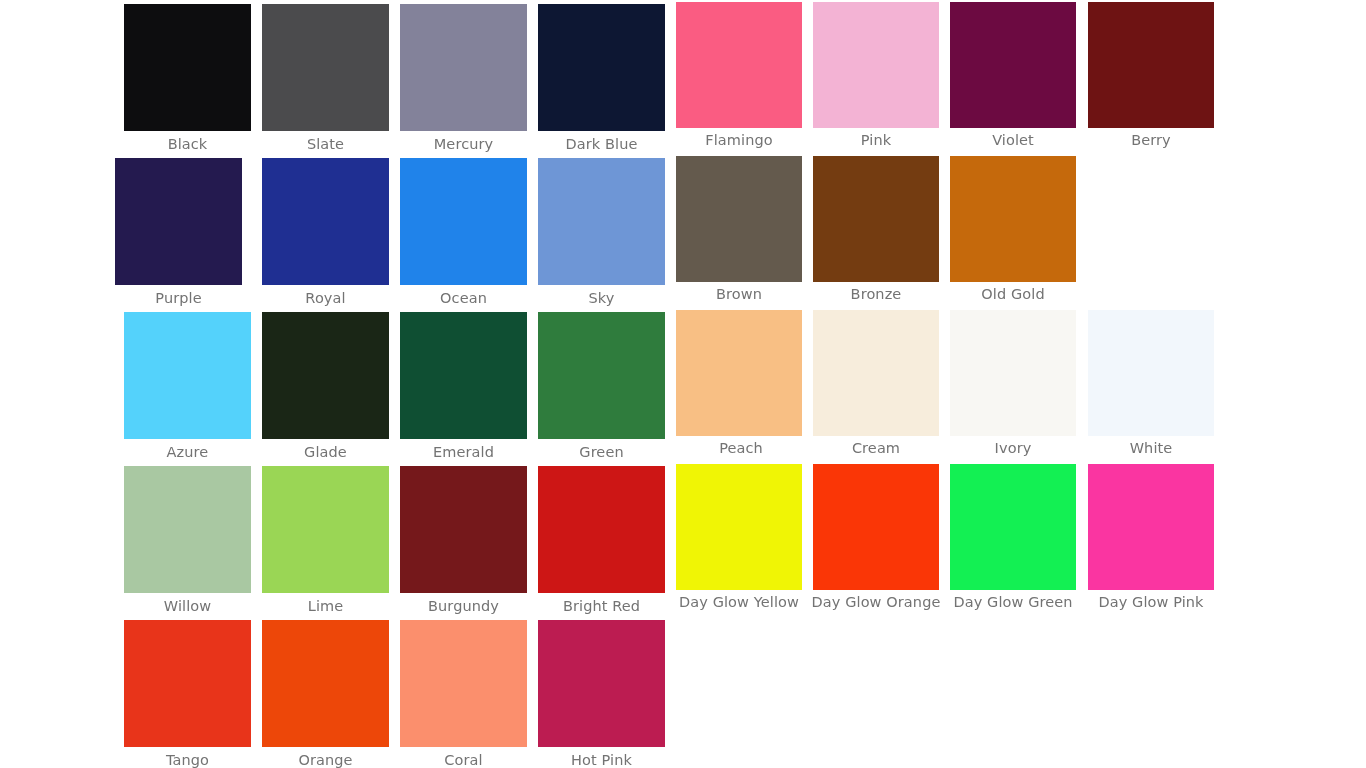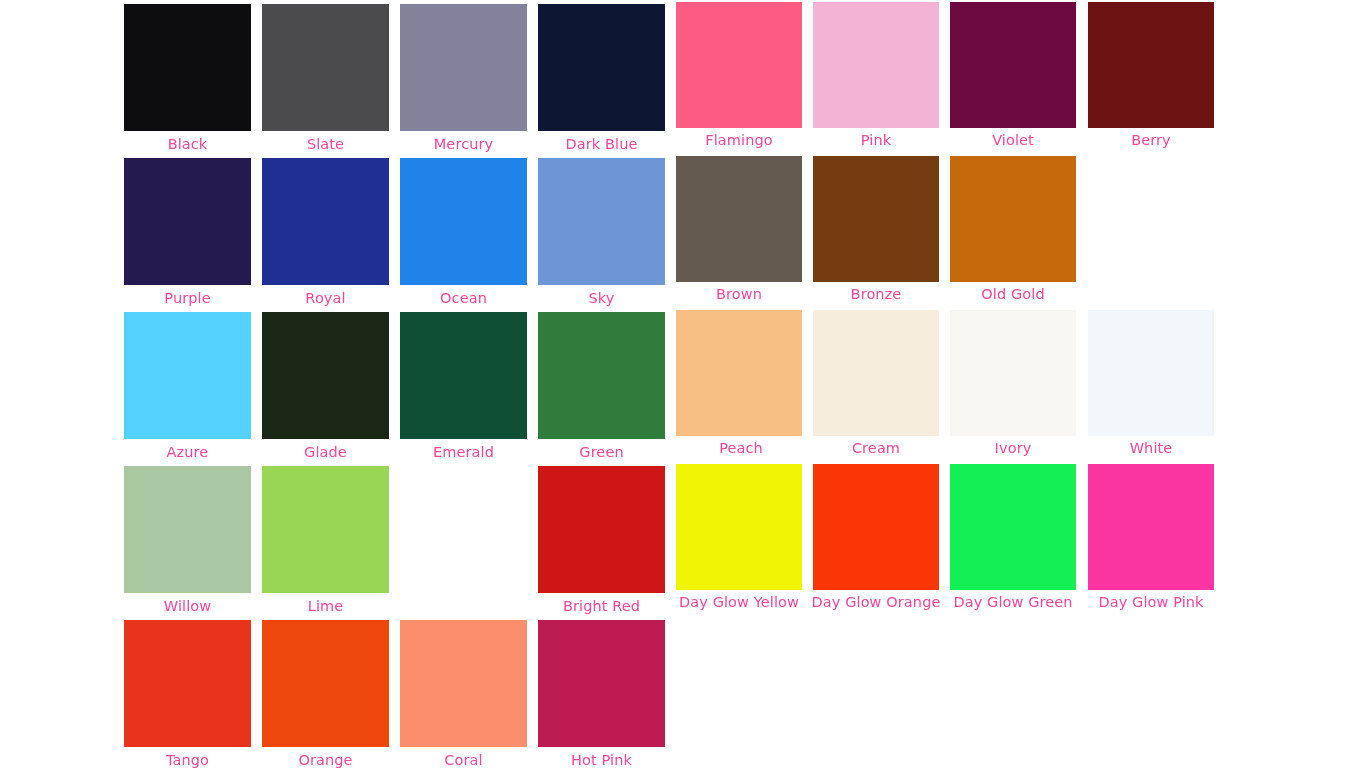--- a/index.html
+++ b/index.html
@@ -34,21 +34,21 @@
     top: 0;
     box-sizing: border-box;
     background-clip: padding-box;
   }
 
   .swatch-label {
     position: absolute;
     left: 50%;
     transform: translateX(-50%);
     white-space: nowrap;
-    color: #ec4899;
+    color: #737373;
     font-size: 14.5px;
     line-height: 17px;
     letter-spacing: 0.1px;
     text-align: center;
   }
 
   
   .group-a .swatch-chip { width: 127px; height: 127px; }
   .group-a .swatch-label { top: 132px; }
 
@@ -85,21 +85,21 @@
       <div class="swatch-label">Pink</div>
     </div>
     <div class="swatch-cell group-b" style="left: 950px; top: 2px; width: 126px; height: 152px;">
       <div class="swatch-chip" title="Violet" style="background: rgb(108, 10, 65);"></div>
       <div class="swatch-label">Violet</div>
     </div>
     <div class="swatch-cell group-b" style="left: 1088px; top: 2px; width: 126px; height: 152px;">
       <div class="swatch-chip" title="Berry" style="background: rgb(110, 19, 19);"></div>
       <div class="swatch-label">Berry</div>
     </div>
-    <div class="swatch-cell group-a" style="left: 124px; top: 158px; width: 127px; height: 152px;">
+    <div class="swatch-cell group-a" style="left: 115px; top: 158px; width: 127px; height: 152px;">
       <div class="swatch-chip" title="Purple" style="background: rgb(36, 26, 79);"></div>
       <div class="swatch-label">Purple</div>
     </div>
     <div class="swatch-cell group-a" style="left: 262px; top: 158px; width: 127px; height: 152px;">
       <div class="swatch-chip" title="Royal" style="background: rgb(31, 47, 146);"></div>
       <div class="swatch-label">Royal</div>
     </div>
     <div class="swatch-cell group-a" style="left: 400px; top: 158px; width: 127px; height: 152px;">
       <div class="swatch-chip" title="Ocean" style="background: rgb(32, 131, 234);"></div>
       <div class="swatch-label">Ocean</div>
@@ -153,20 +153,24 @@
       <div class="swatch-label">White</div>
     </div>
     <div class="swatch-cell group-a" style="left: 124px; top: 466px; width: 127px; height: 152px;">
       <div class="swatch-chip" title="Willow" style="background: rgb(169, 200, 162);"></div>
       <div class="swatch-label">Willow</div>
     </div>
     <div class="swatch-cell group-a" style="left: 262px; top: 466px; width: 127px; height: 152px;">
       <div class="swatch-chip" title="Lime" style="background: rgb(154, 214, 85);"></div>
       <div class="swatch-label">Lime</div>
     </div>
+    <div class="swatch-cell group-a" style="left: 400px; top: 466px; width: 127px; height: 152px;">
+      <div class="swatch-chip" title="Burgundy" style="background: rgb(117, 24, 27);"></div>
+      <div class="swatch-label">Burgundy</div>
+    </div>
     <div class="swatch-cell group-b" style="left: 676px; top: 464px; width: 126px; height: 152px;">
       <div class="swatch-chip" title="Day Glow Yellow" style="background: rgb(240, 245, 5);"></div>
       <div class="swatch-label">Day Glow Yellow</div>
     </div>
     <div class="swatch-cell group-a" style="left: 538px; top: 466px; width: 127px; height: 152px;">
       <div class="swatch-chip" title="Bright Red" style="background: rgb(205, 22, 21);"></div>
       <div class="swatch-label">Bright Red</div>
     </div>
     <div class="swatch-cell group-b" style="left: 813px; top: 464px; width: 126px; height: 152px;">
       <div class="swatch-chip" title="Day Glow Orange" style="background: rgb(250, 54, 6);"></div>

